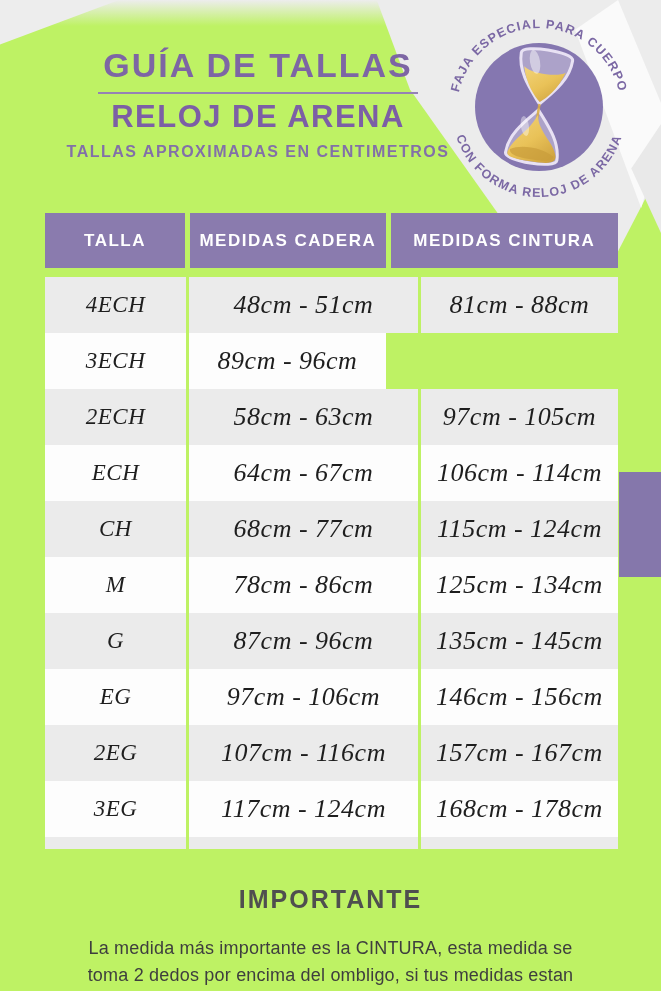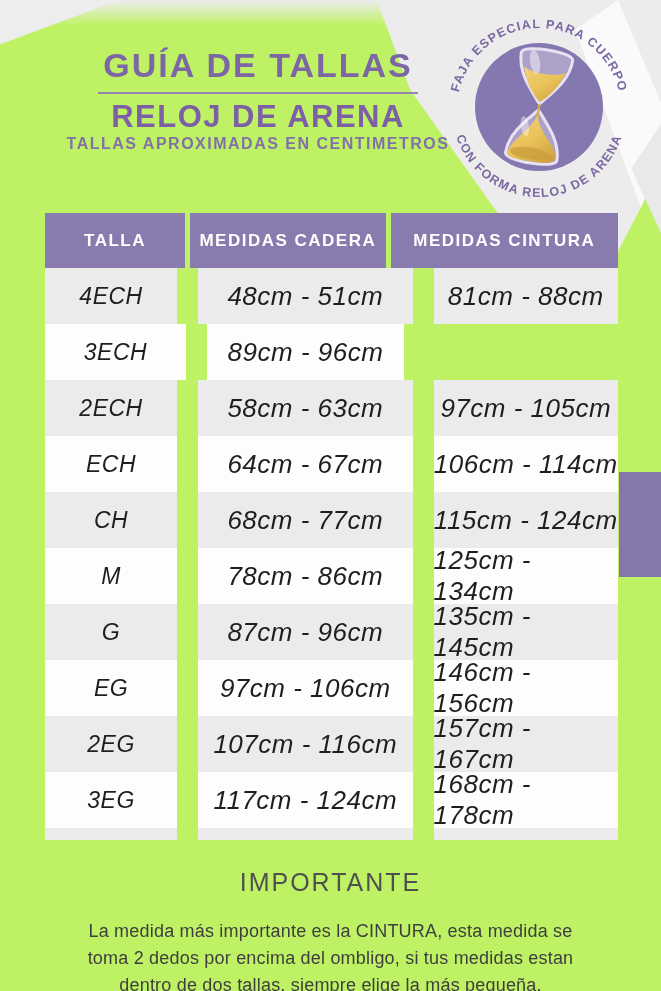--- a/index.html
+++ b/index.html
@@ -21,49 +21,49 @@
   .bg-wedge-c { position:absolute; inset:0; background:#e9e9e9; z-index:1;
     clip-path:polygon(95.5% 17%, 100% 12.5%, 100% 23.5%); }
 
   
   .title-block { position:absolute; left:38px; top:46px; width:440px;
     text-align:center; z-index:2; color:#7c63a3; }
   .title { font-size:34px; font-weight:600; letter-spacing:2px; color:#7d66a4; }
   .title-rule { width:320px; height:2px; background:#9583b5; margin:7px auto 5px auto; }
   .subtitle { font-size:31px; font-weight:800; letter-spacing:1.5px; color:#7c5fa5; }
   .tagline { font-size:16px; font-weight:600; letter-spacing:1.5px;
-    color:#8270a8; }
+    color:#8270a8; margin-top:8px; }
 
   
   .badge { position:absolute; left:436px; top:8px; width:206px; height:198px; z-index:2; }
   .arc-text { font-family:"Liberation Sans", sans-serif; font-size:12.5px;
     font-weight:700; letter-spacing:1.2px; fill:#7b68a4; }
 
   
   .size-table { position:absolute; left:45px; top:213px; width:573px; z-index:2; }
-  .t-head { display:flex; gap:5px; height:55px; }
+  .t-head { display:flex; gap:5px; height:55px; margin-bottom:9px; }
   .th { background:#8a7bae; color:#ffffff; font-size:17px; font-weight:600;
     letter-spacing:1.5px; display:flex; align-items:center; justify-content:center; }
   .c1 { width:141px; } .c2 { width:229px; } .c3 { width:197px; }
-  .t-row { display:flex; gap:21px; height:56px; }
+  .t-row { display:flex; gap:3px; height:56px;font-family:Liberation Serif, serif; }
   .cell { display:flex; align-items:center; justify-content:center;
     font-style:italic; font-size:26px; font-weight:500; color:#1e1e1e;
     background:#fdfdfd; letter-spacing:0.5px; }
   .cell.talla { font-size:23px; }
   .t-body .t-row:nth-child(odd) .cell { background:#ebebeb; }
   .t-row.sliver { height:12px; }
   .t-row.sliver .cell { background:#ebebeb; }
 
   .accent-square { position:absolute; left:619px; top:472px; width:42px;
     height:105px; background:#8577ab; z-index:1; }
 
   
   .footer { position:absolute; left:0; top:868px; width:661px;
     text-align:center; z-index:2; }
-  .imp { font-size:25px; font-weight:400; letter-spacing:2px; color:#4f4f4f; }
+  .imp { font-size:25px; font-weight:700; letter-spacing:2px; color:#4f4f4f;margin-top:17px; }
   .note { width:515px; margin:21px auto 0 auto; font-size:18px; font-weight:400;
     color:#3e3e3e; line-height:1.5; letter-spacing:0.2px; }
 </style>
 </head>
 <body>
 
 <div class="page">
 
   <div class="bg-top"></div>
   <div class="bg-wedge-left"></div>

